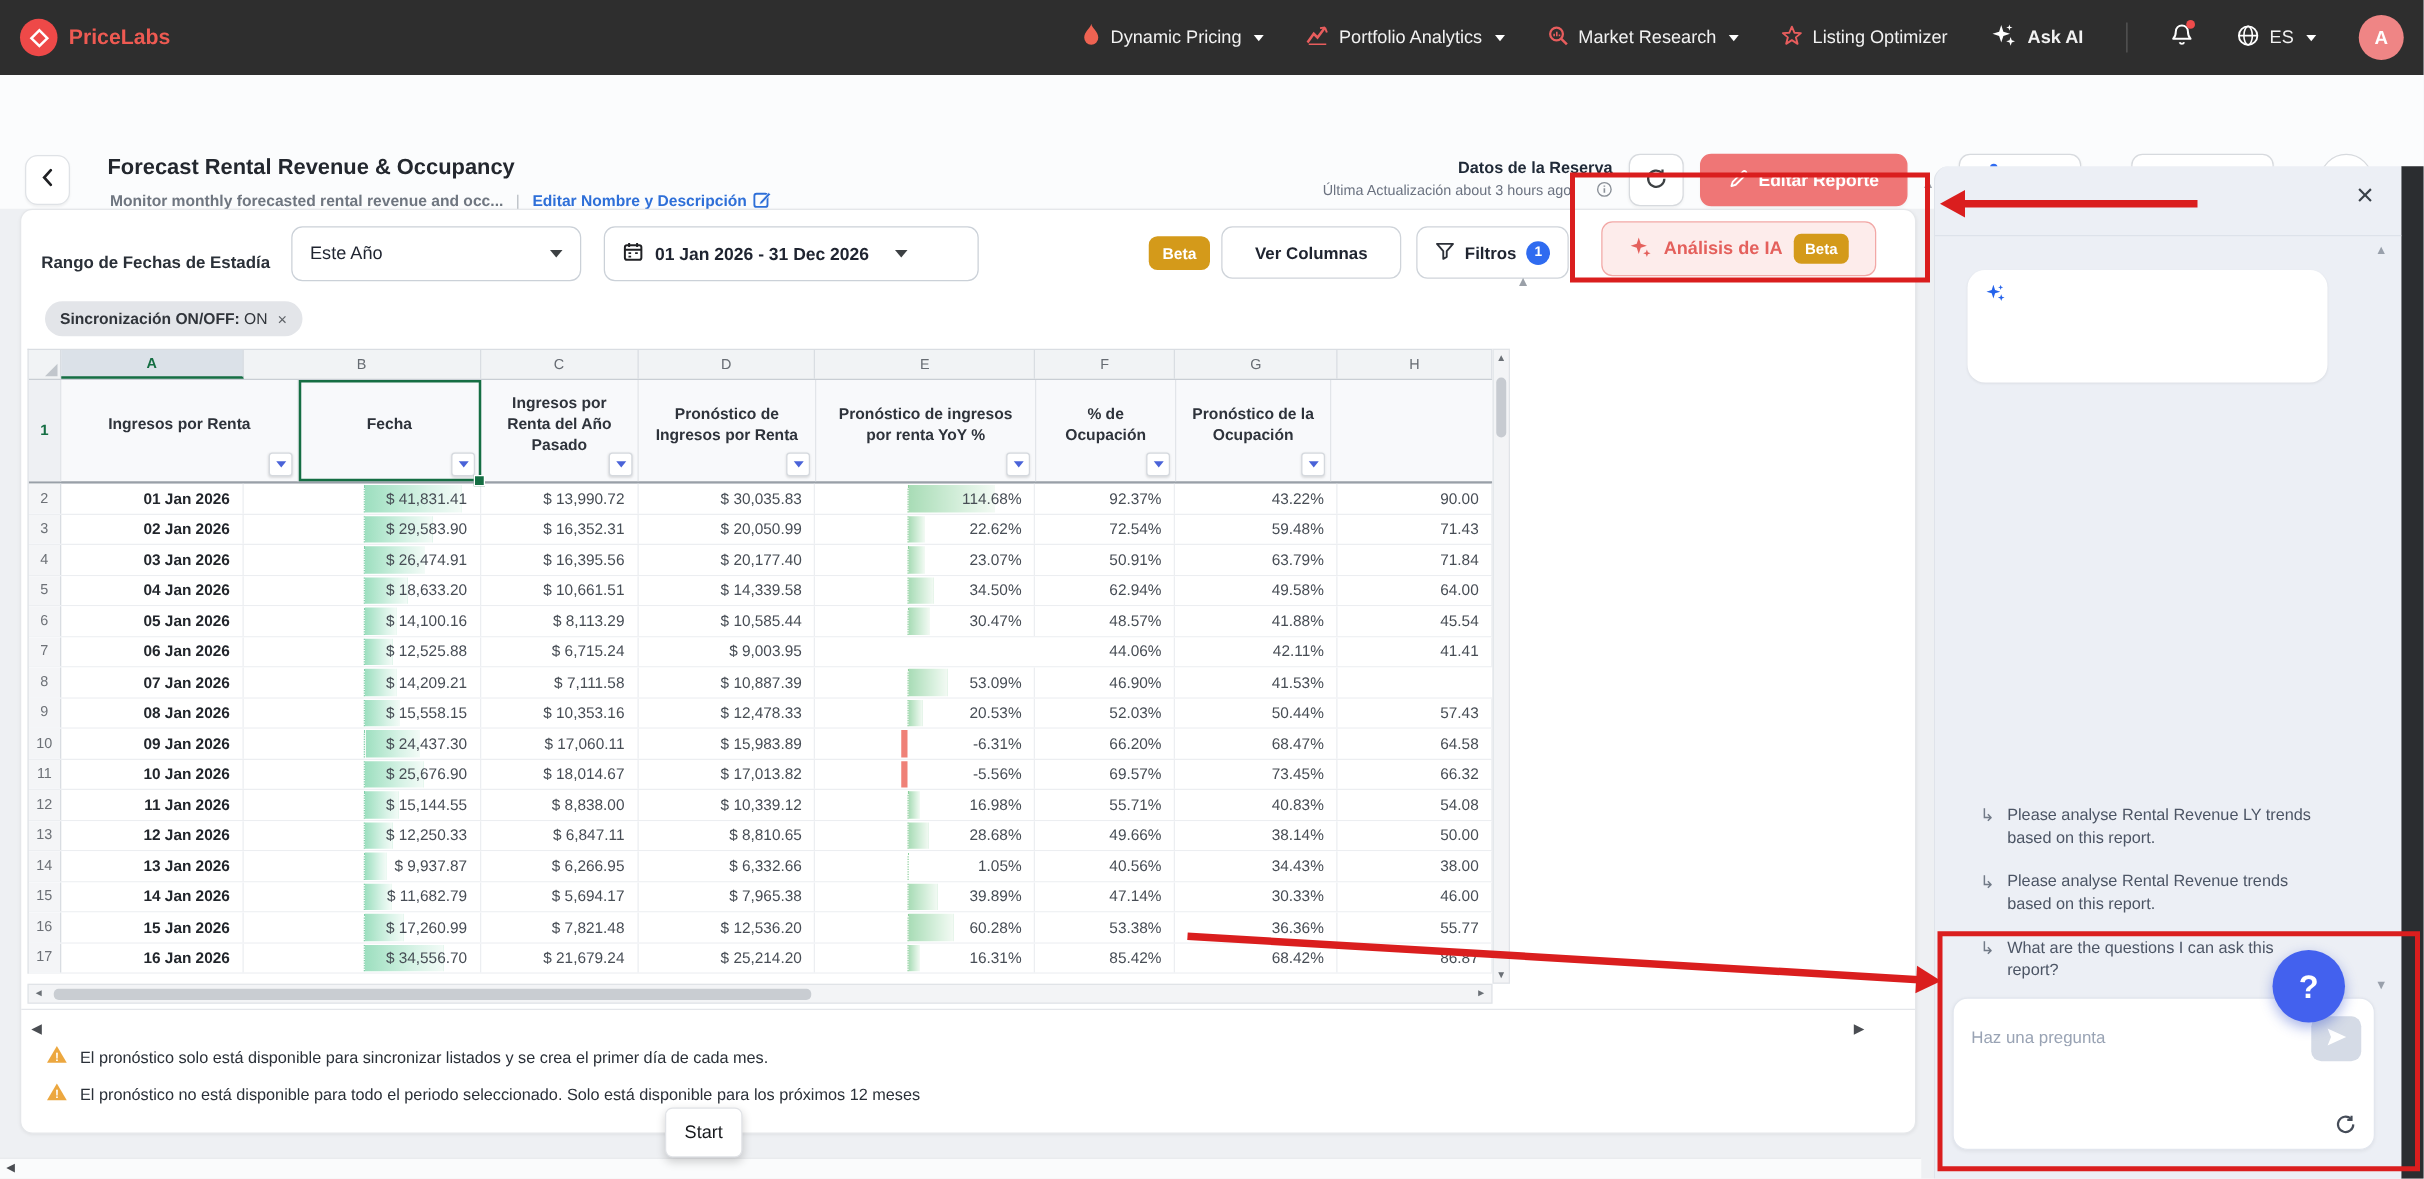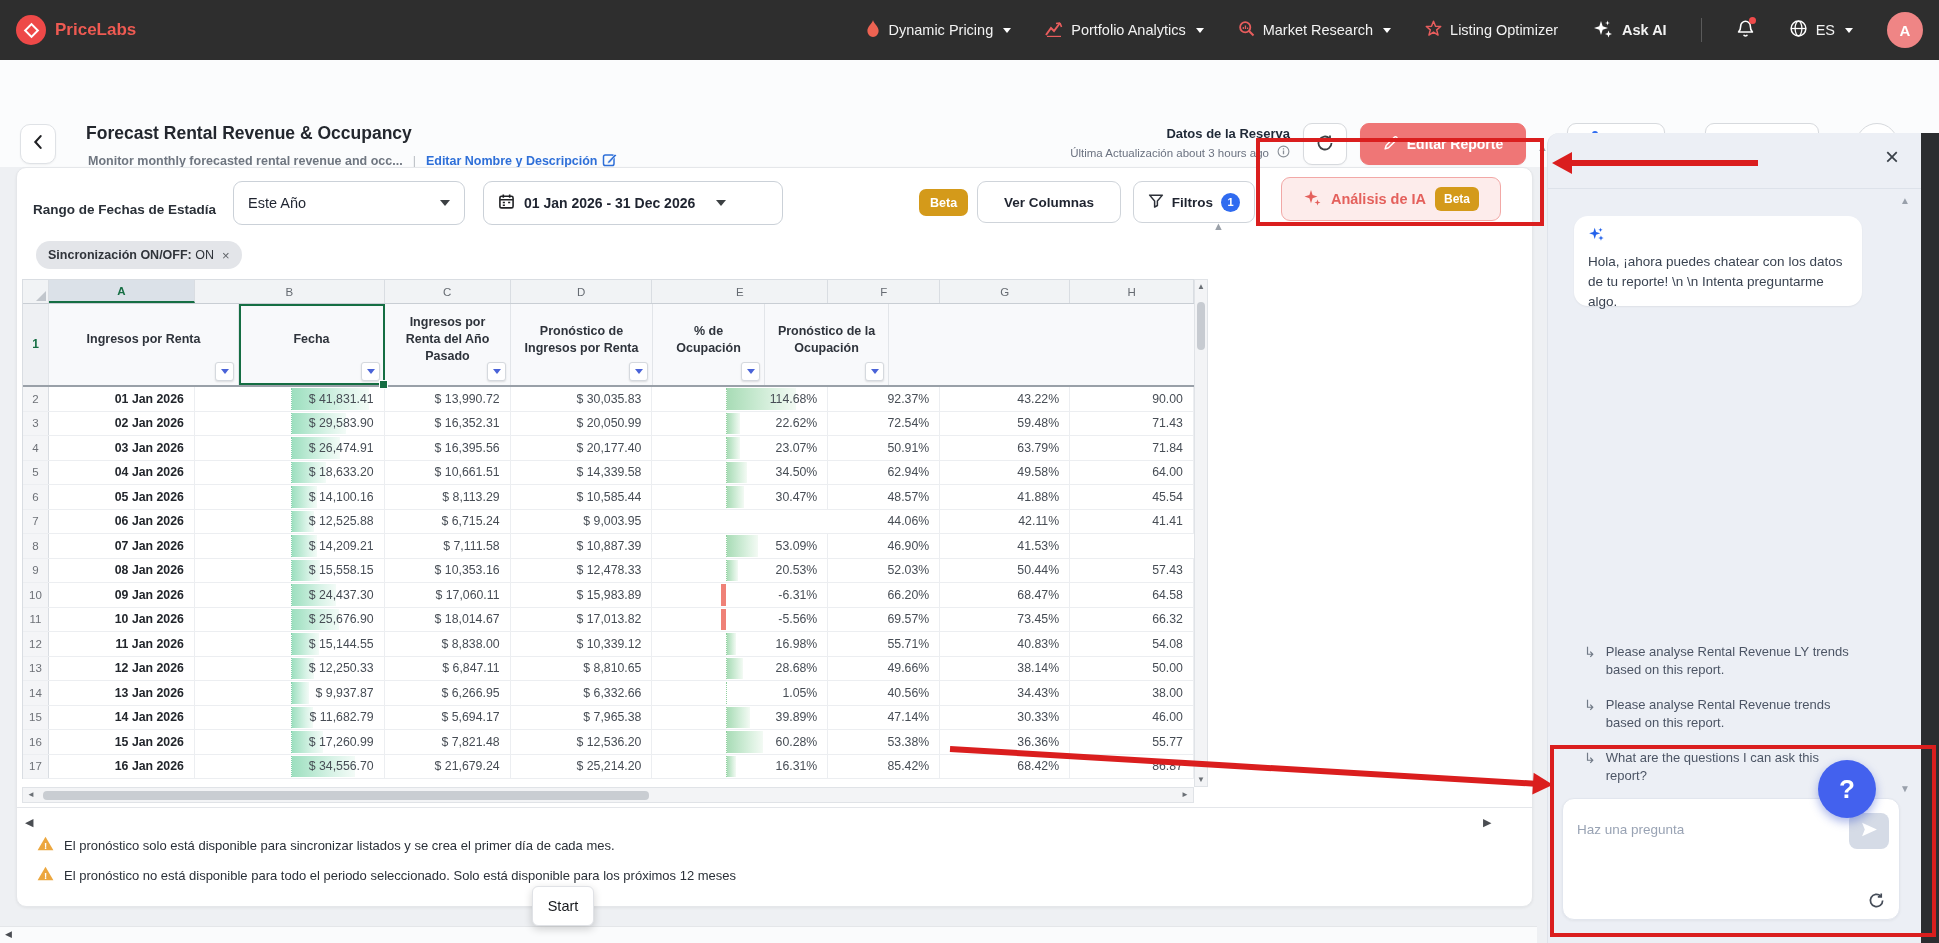--- a/index.html
+++ b/index.html
@@ -24,21 +24,21 @@
   
   #header-band { position:absolute; left:0; top:60px; width:1939px; height:107px; background:#fbfcfd; }
   .back-btn { position:absolute; left:20px; top:64px; width:36px; height:40px; background:#fff; border:1px solid #dfe2e6; border-radius:10px; display:flex; align-items:center; justify-content:center; box-shadow:0 1px 2px rgba(0,0,0,.05); cursor:pointer; }
   .page-title { position:absolute; left:86px; top:63px; font-size:17.5px; font-weight:bold; color:#23272e; }
   .subtitle-row { position:absolute; left:88px; top:92px; display:flex; align-items:center; gap:10px; font-size:12.5px; }
   .subtitle { color:#6f7680; font-weight:bold; }
   .sub-divider { color:#b9bec4; }
   .edit-link { color:#2e6fd8; font-weight:bold; display:flex; align-items:center; gap:5px; cursor:pointer; }
   .meta { position:absolute; left:900px; top:66px; width:390px; text-align:right; }
   .meta-title { font-size:13px; font-weight:bold; color:#1f2937; }
-  .meta-sub { font-size:11.5px; color:#6b7280; margin-top:4px; display:flex; justify-content:flex-end; align-items:center; gap:8px; }
+  .meta-sub { font-size:11.5px; color:#6b7280; margin-top:4px; display:flex; justify-content:flex-end; align-items:center; gap:20px; }
   .hbtn { position:absolute; top:63px; height:42px; background:#fff; border:1px solid #d7dade; border-radius:9px; display:flex; align-items:center; justify-content:center; gap:8px; font-size:14px; font-weight:bold; color:#23272e; box-shadow:0 1px 2px rgba(0,0,0,.04); cursor:pointer; }
   #refresh-btn { left:1303px; width:44px; }
   #edit-report-btn { left:1360px; width:166px; background:#ef7676; border-color:#ef7676; color:#fff; }
   #schedule-btn { left:1567px; width:98px; }
   #download-btn { left:1705px; width:114px; }
   #help-btn { left:1856px; width:42px; border-radius:50%; font-size:15px; }
   .cal-wrap { position:relative; }
   .cal-dot { position:absolute; right:-2px; top:-3px; width:6px; height:6px; background:#2f6bf0; border-radius:50%; }
 
   
@@ -331,20 +331,26 @@
           <div class="fbtn">
             <i></i>
           </div>
         </div>
         <div class="hcell" style="width: 142px;">
           <span>Pronóstico de Ingresos por Renta</span>
           <div class="fbtn">
             <i></i>
           </div>
         </div>
+        <div class="hcell" style="width: 176px;">
+          <span>Pronóstico de ingresos por renta YoY %</span>
+          <div class="fbtn">
+            <i></i>
+          </div>
+        </div>
         <div class="hcell" style="width: 112px;">
           <span>% de Ocupación</span>
           <div class="fbtn">
             <i></i>
           </div>
         </div>
         <div class="hcell" style="width: 124px;">
           <span>Pronóstico de la Ocupación</span>
           <div class="fbtn">
             <i></i>
@@ -898,21 +904,20 @@
   </div>
   <span class="chat-scroll" style="top:62px;">▲</span>
   <span class="chat-scroll" style="top:650px;">▼</span>
 
   <div id="chat-bubble">
     <span><svg width="17" height="17" viewBox="0 0 19 19">
           <path d="M7.5 2 L9 6.7 L13.7 8.2 L9 9.7 L7.5 14.4 L6 9.7 L1.3 8.2 L6 6.7 Z" fill="#2563eb"></path>
           <path d="M14.5 10.5 L15.3 12.7 L17.5 13.5 L15.3 14.3 L14.5 16.5 L13.7 14.3 L11.5 13.5 L13.7 12.7 Z" fill="#2563eb"></path>
           <path d="M14 2 L14.6 3.7 L16.3 4.3 L14.6 4.9 L14 6.6 L13.4 4.9 L11.7 4.3 L13.4 3.7 Z" fill="#2563eb"></path>
         </svg></span>
-    <div class="txt">Hola, ¡ahora puedes chatear con los datos de tu reporte! \n \n Intenta preguntarme algo.</div>
   </div>
 
   <div class="sugg" style="top:510px;">
     <span class="ret">↳</span>
     <span class="s-txt">Please analyse Rental Revenue LY trends based on this report.</span>
   </div>
   <div class="sugg" style="top:563px;">
     <span class="ret">↳</span>
     <span class="s-txt">Please analyse Rental Revenue trends based on this report.</span>
   </div>

